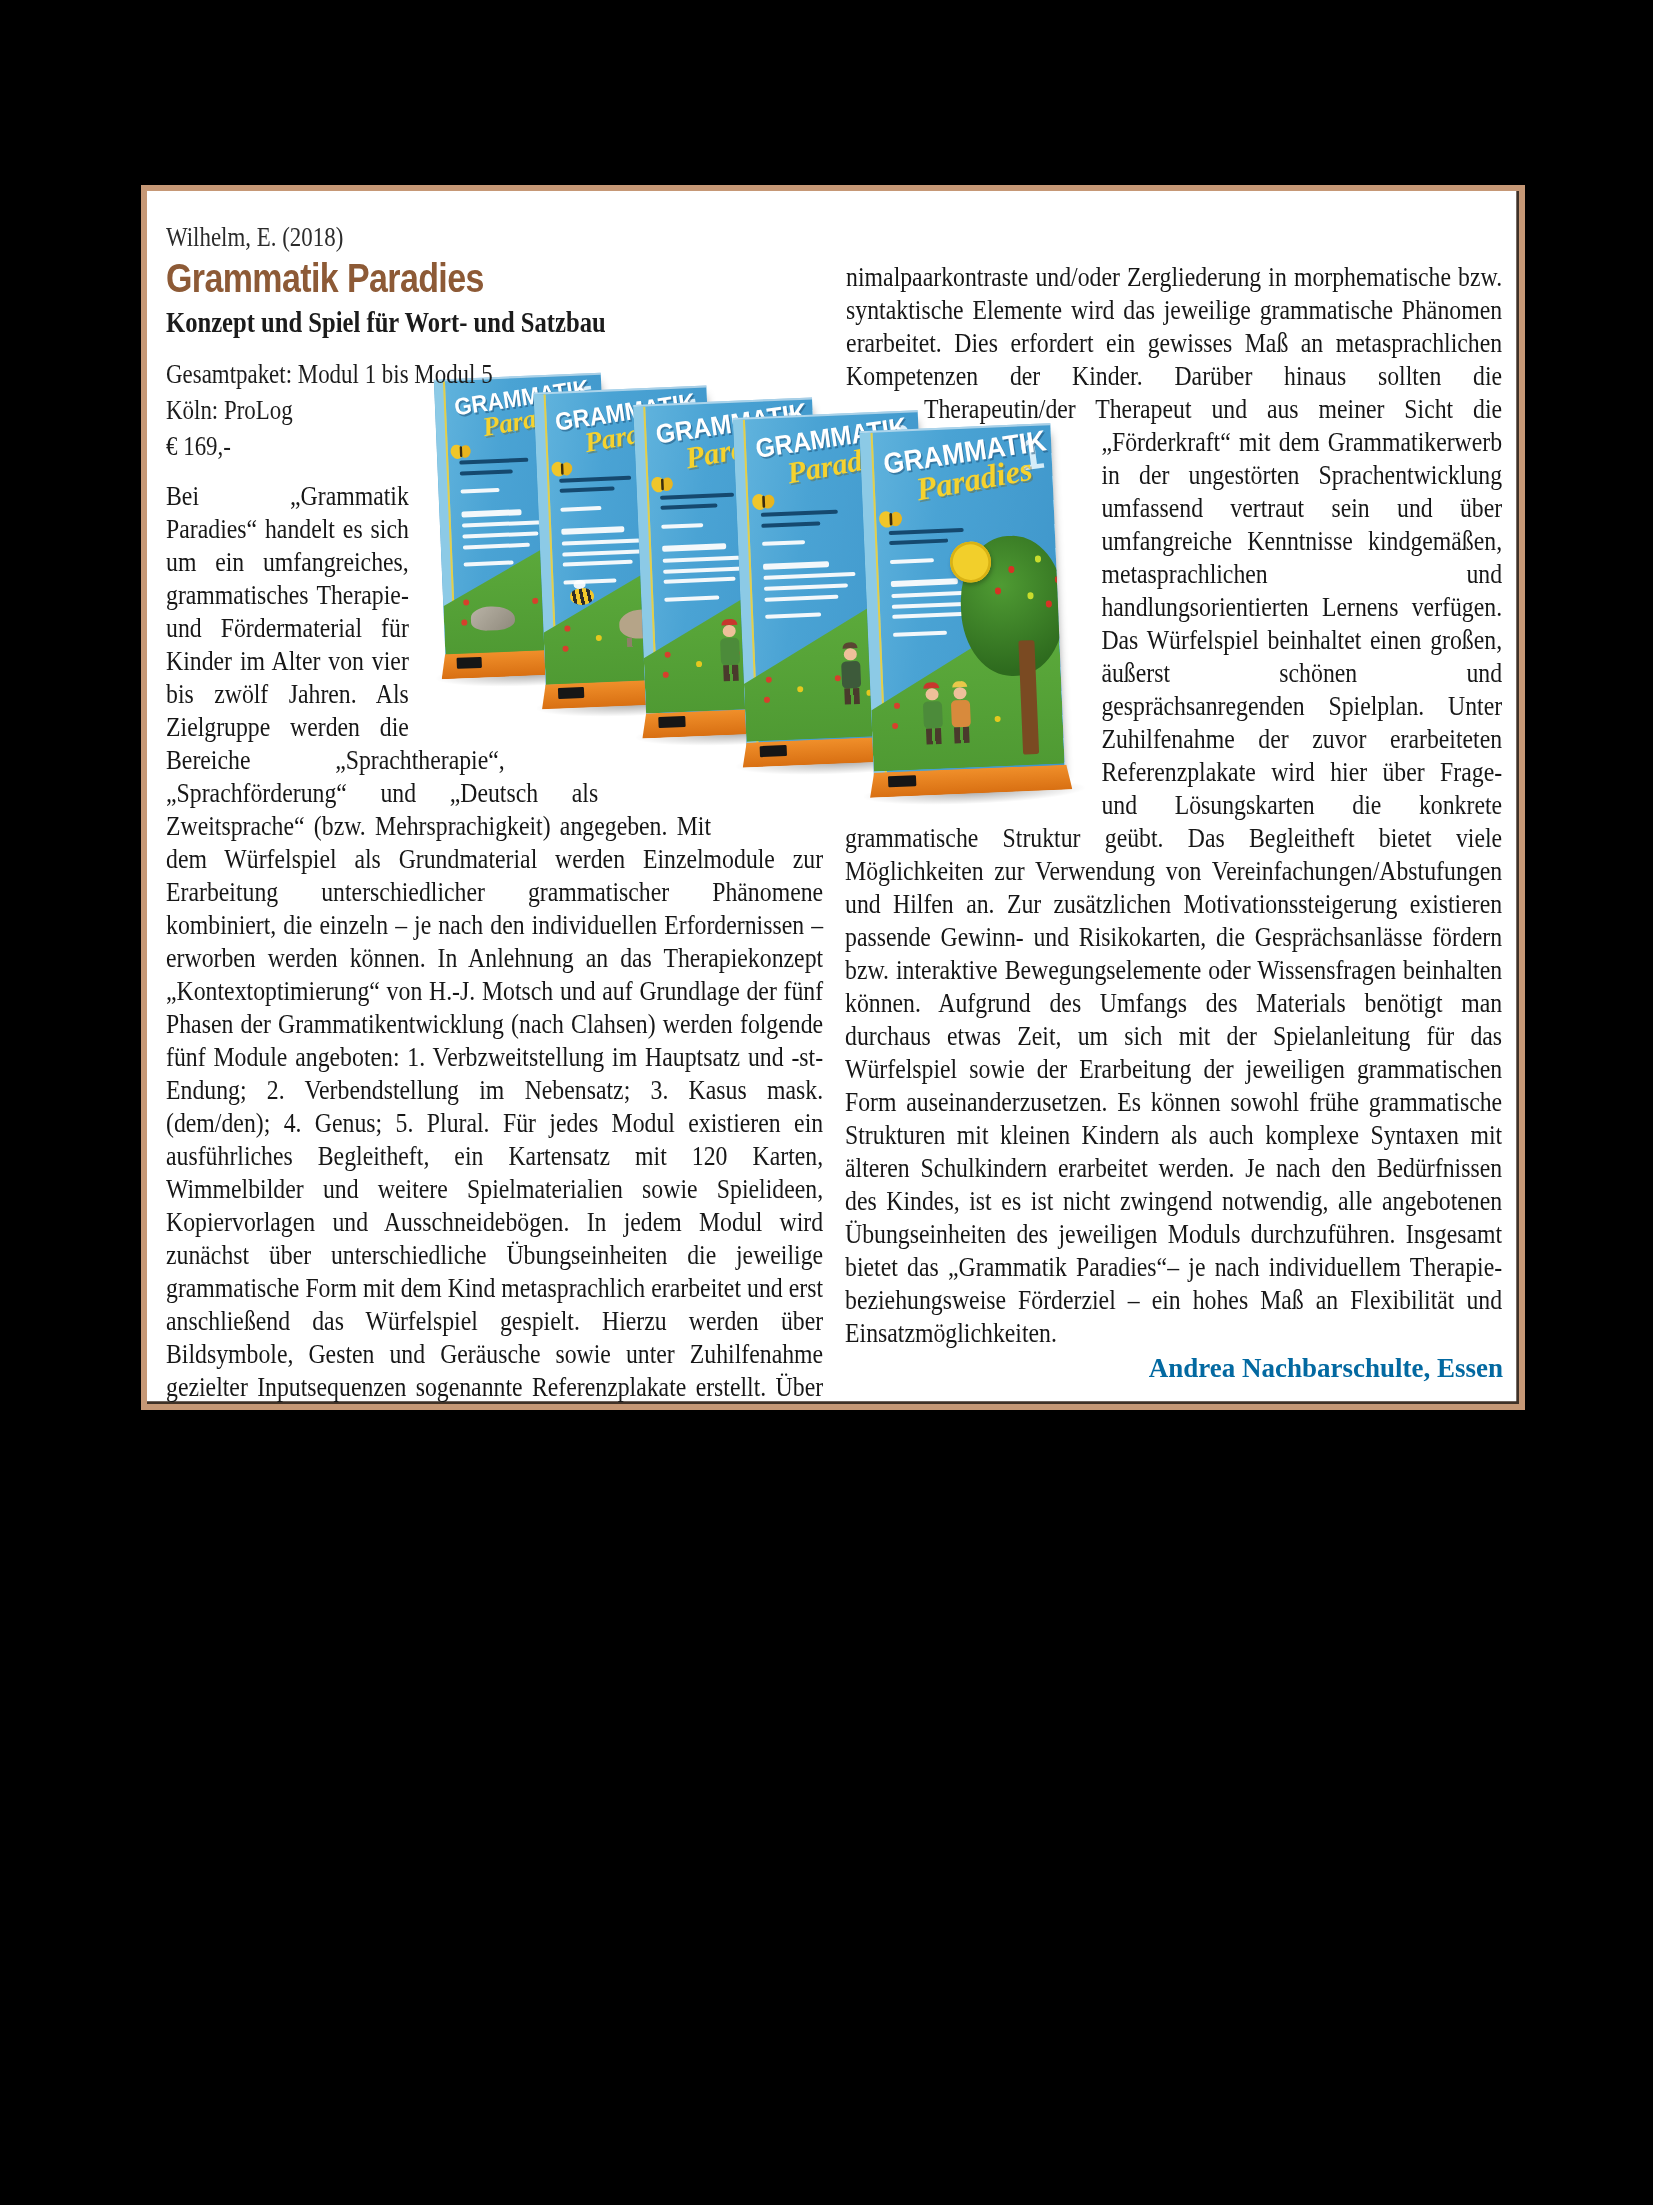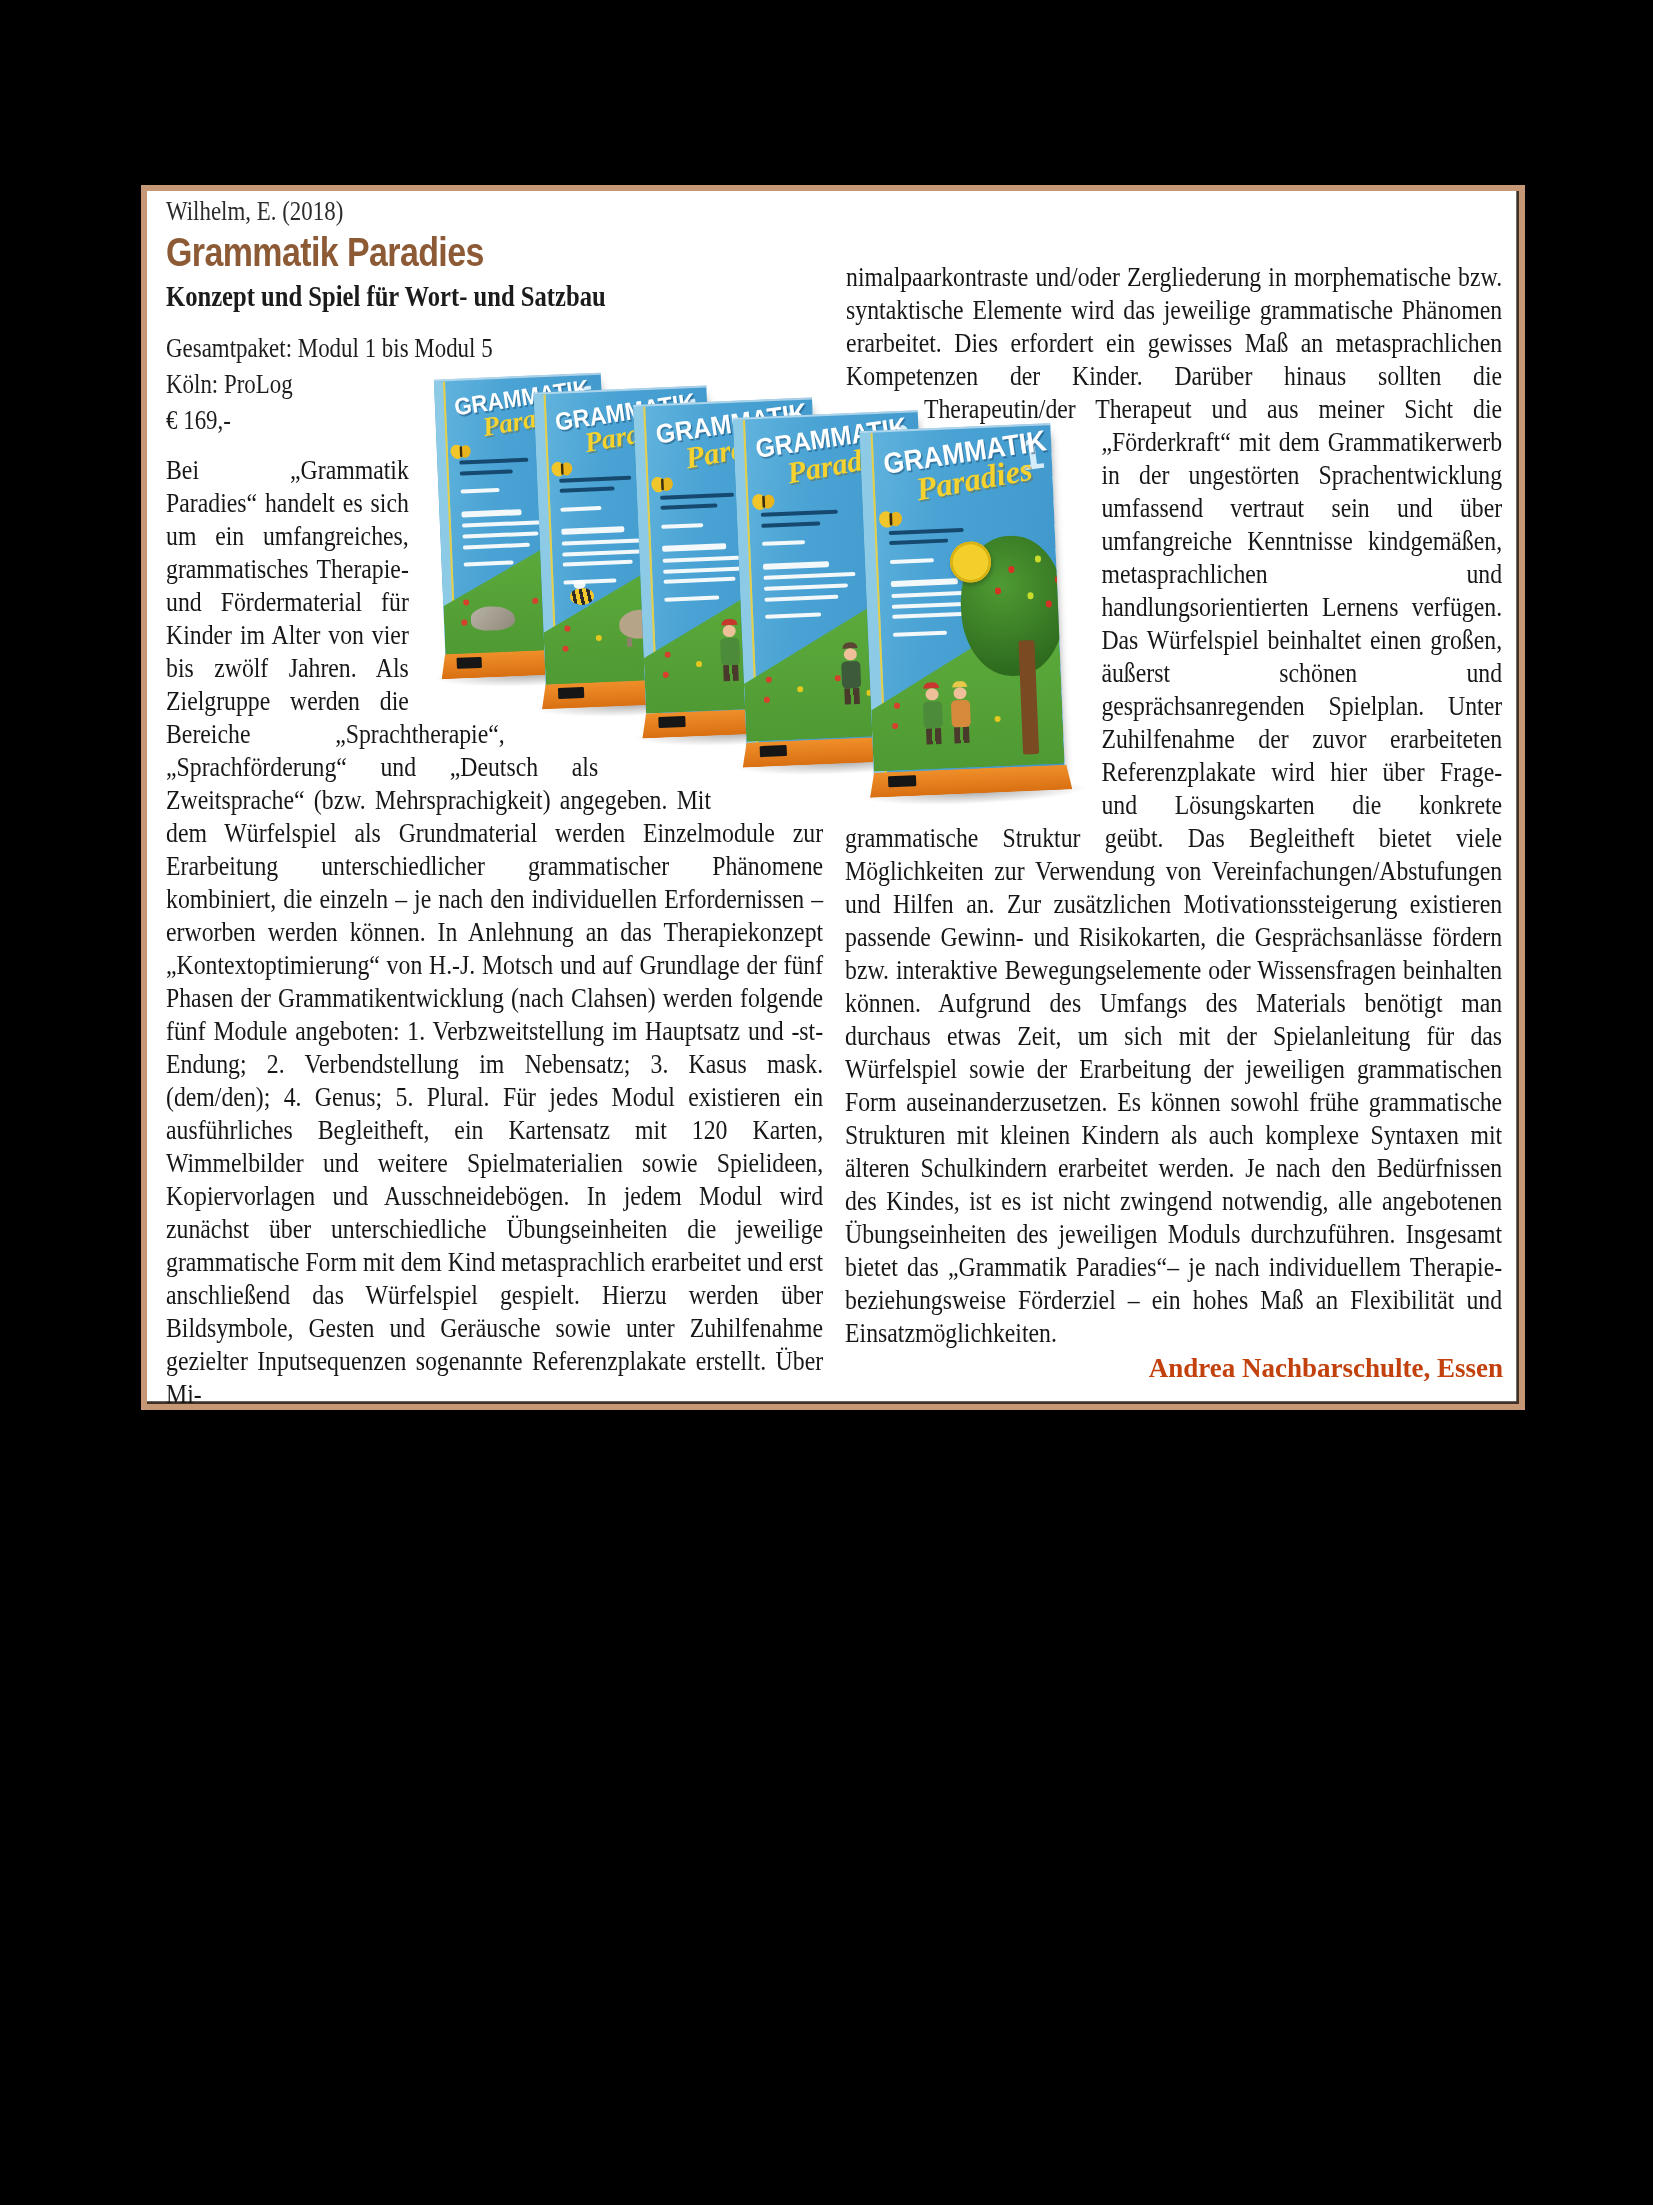--- a/index.html
+++ b/index.html
@@ -9,21 +9,21 @@
     font-family:"Liberation Serif",serif;
   }
   
   .panel{
     position:absolute;left:141px;top:185px;width:1372px;height:1213px;
     background:#fff;border:6px solid #c69876;
     box-shadow:inset -2.7px -2.7px 0 0 #3f3127;
     overflow:hidden;
   }
   
-  .col-left{position:absolute;left:18.7px;top:5px;width:677px;z-index:2;}
+  .col-left{position:absolute;left:18.7px;top:31px;width:677px;z-index:2;}
   .col-right{position:absolute;left:698px;top:69px;width:660px;z-index:2;}
   .hdr{width:774px;transform:scaleX(.849);transform-origin:0 0;}
   .author{font-size:27px;color:#2b2b2b;}
   .title{
     margin:5.3px 0 0 0;font-family:"Liberation Sans",sans-serif;font-weight:bold;
     font-size:40px;line-height:41px;color:#8d5a36;letter-spacing:-0.7px;
   }
   .subtitle{margin:5.3px 0 0 0;font-size:29px;line-height:35px;font-weight:bold;color:#1b1b1b;}
   .meta{font-size:27px;line-height:36px;color:#1c1c1c;}
   .meta.first{margin-top:16px;}
@@ -31,21 +31,21 @@
     margin:0;width:774px;transform:scaleX(.849);transform-origin:0 0;
     font-size:28px;line-height:33px;color:#171717;
     text-align:justify;hyphens:manual;
   }
   .body-left{position:absolute;left:0;top:257px;}
   .sp{display:block;}
   .sp.r{float:right;clear:right;}
   .sp.l{float:left;clear:left;}
   .signature{
     width:658px;margin-top:4px;text-align:right;
-    font-size:27px;font-weight:bold;color:#c2410c;
+    font-size:27px;font-weight:bold;color:#0369a1;
   }
   
   .image-area{position:absolute;left:293px;top:185px;width:630px;height:423px;z-index:1;}
   .gbox{position:absolute;transform:rotate(-2.4deg);}
   .gbox .gshadow{
     position:absolute;left:-6%;right:-10%;bottom:-13.3px;height:23px;
     background:radial-gradient(ellipse at 50% 50%,rgba(0,0,0,.32),rgba(0,0,0,0) 72%);
   }
   .gface{
     position:absolute;left:0;right:0;top:0;bottom:9.3px;

